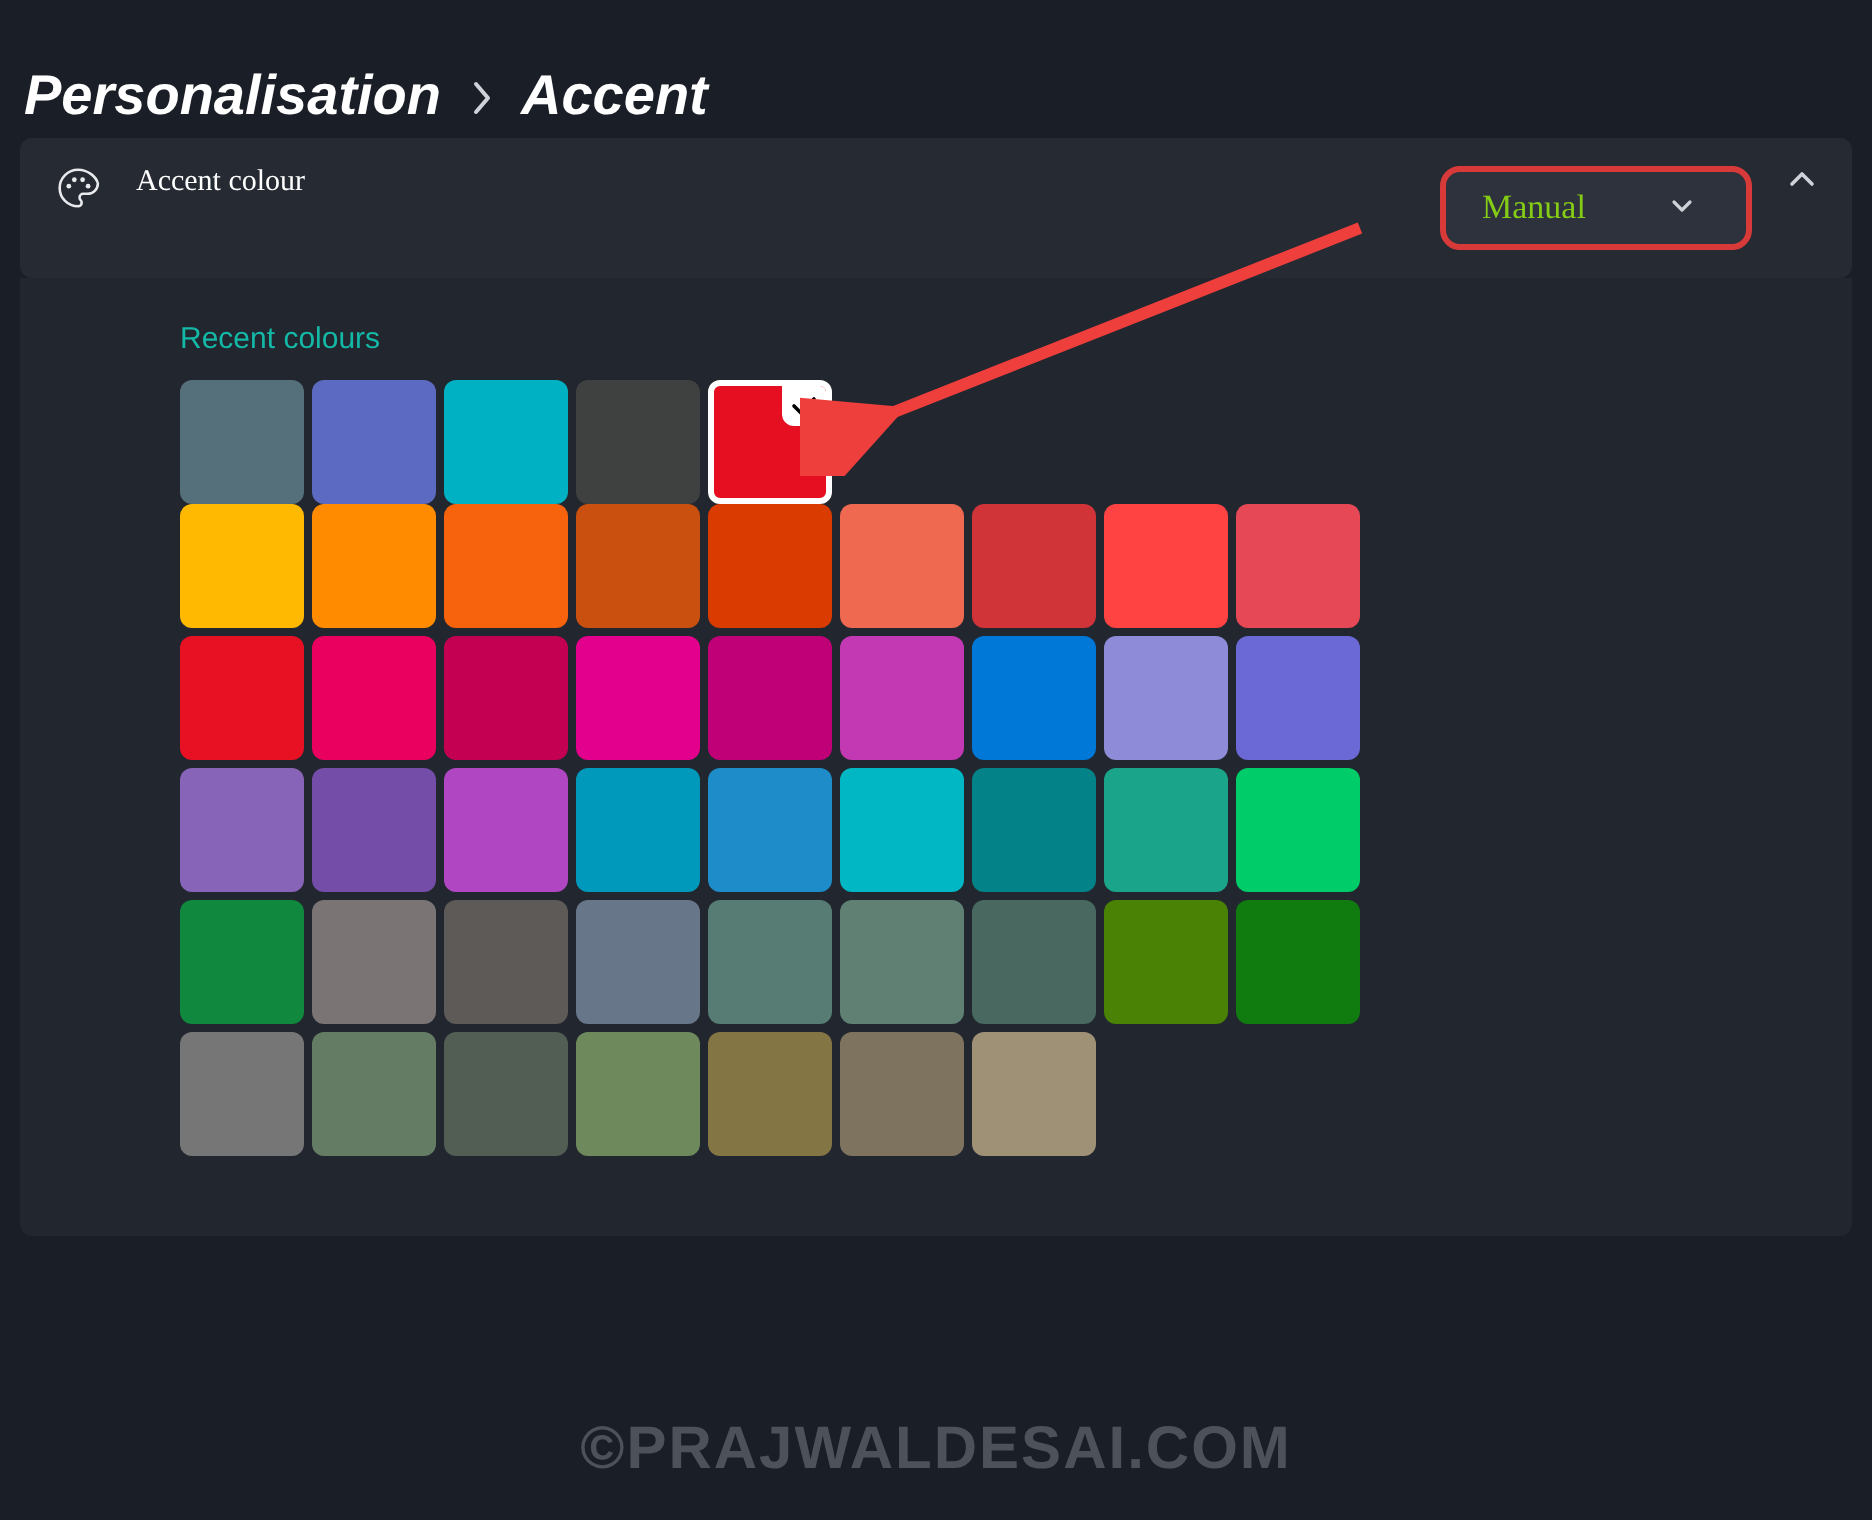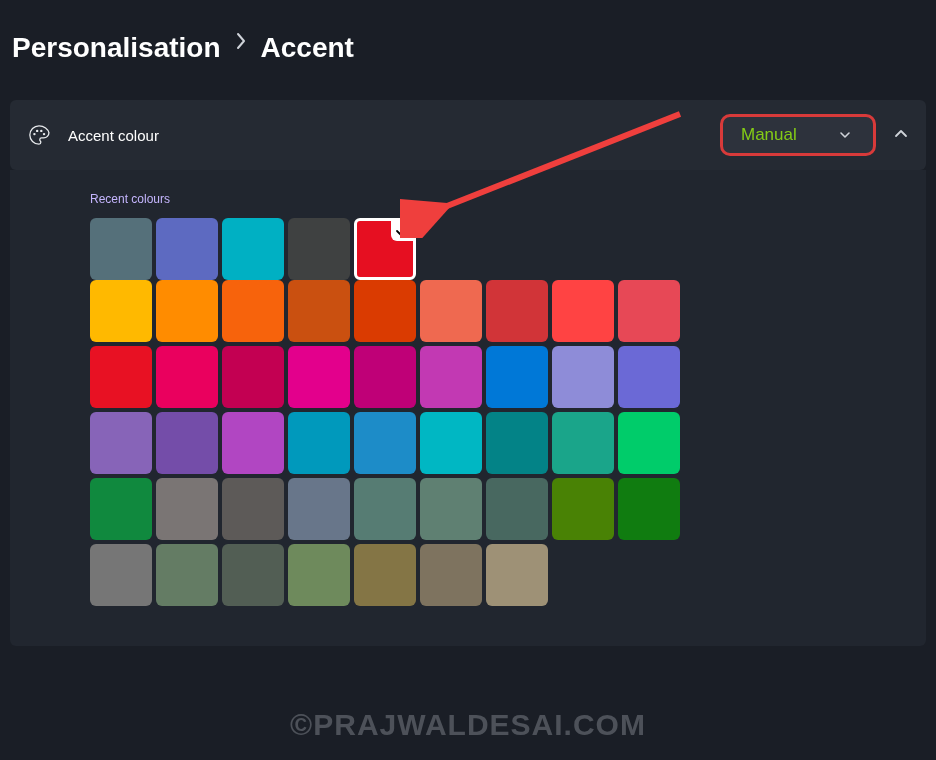--- a/index.html
+++ b/index.html
@@ -10,41 +10,42 @@
       width: 936px;
       height: 760px;
       overflow: hidden;
       position: relative;
     }
     .container {
       padding: 32px 10px 10px 10px;
     }
     .breadcrumb {
       display: flex;
-      align-items: flex-start;
+      align-items: flex-end;
       gap: 14px;
-      margin-bottom: 36px;
+      margin-bottom: 5px;
       padding-left: 2px;
+      font-style: italic;
     }
     .breadcrumb-part {
       font-size: 28px;
       font-weight: 600;
       color: #fff;
     }
     .breadcrumb-chevron {
       font-size: 20px;
       color: #cfd3d9;
     }
     .section-header {
       display: flex;
-      align-items: center;
       background: #252a33;
       border-radius: 6px;
       padding: 14px 18px;
       margin-bottom: 0;
+      font-family: Liberation Serif, serif;
     }
     .palette-icon {
       width: 22px;
       height: 22px;
       margin-right: 18px;
       display: flex;
       align-items: center;
       justify-content: center;
       color: #e8eaed;
     }
@@ -74,23 +75,23 @@
     .collapse-chevron {
       margin-left: 18px;
       color: #cfd3d9;
     }
     .content {
       background: #21262f;
       padding: 22px 0 40px 0;
       border-radius: 0 0 6px 6px;
     }
     .sub-label {
-      font-size: 12px;
+      font-size: 15px;
       font-weight: 400;
-      color: #c4b5fd;
+      color: #14b8a6;
       margin: 0 0 12px 80px;
     }
     .sub-label.windows {
       margin-top: 36px;
     }
     .swatch-row, .swatch-grid {
       display: flex;
       flex-wrap: wrap;
       gap: 4px;
       margin-left: 80px;

